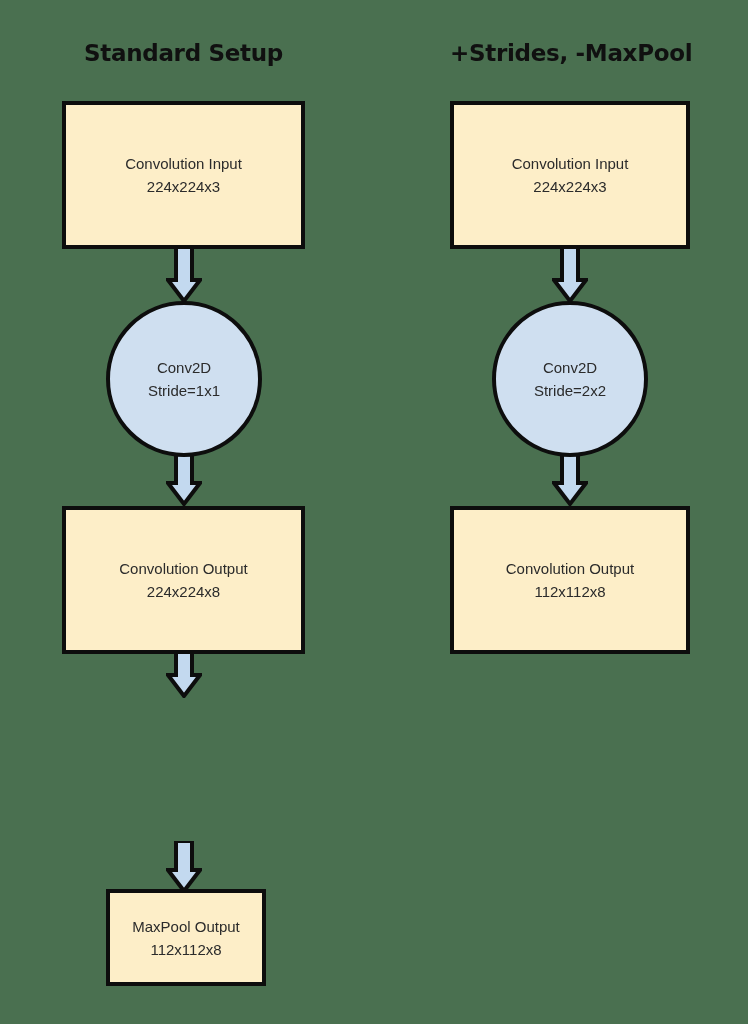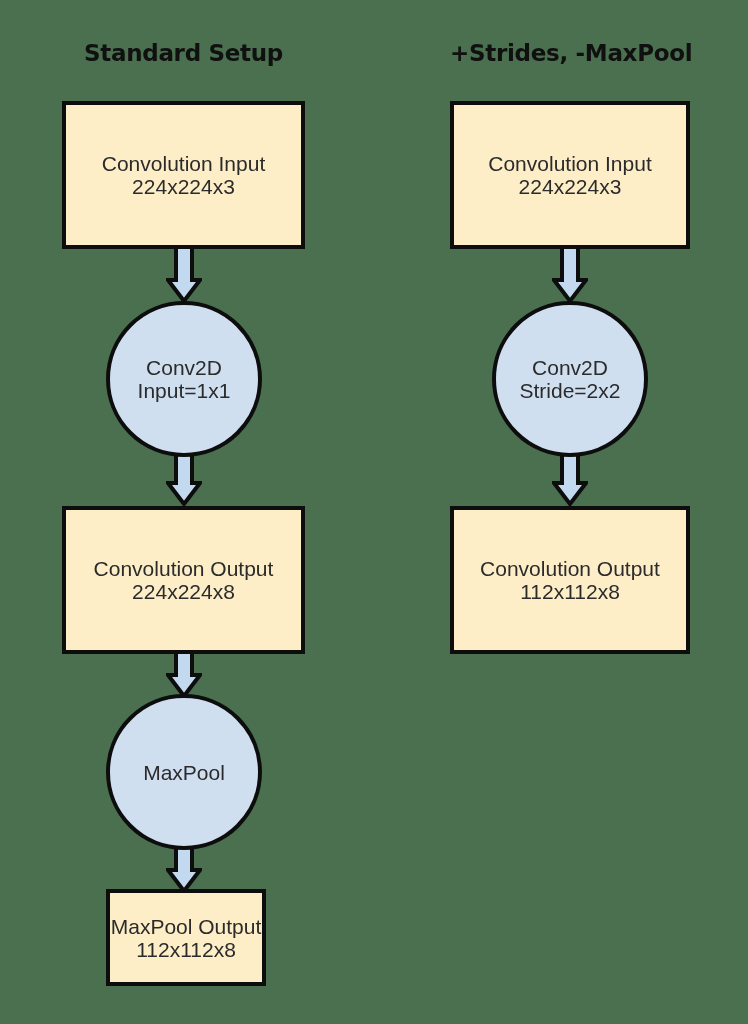--- a/index.html
+++ b/index.html
@@ -53,21 +53,21 @@
     box-sizing: border-box;
     display: flex;
     flex-direction: column;
     align-items: center;
     justify-content: center;
     color: #2b2b2b;
     z-index: 3;
     text-align: right;
   }
   .node-line {
-    font-size: 21px;
+    font-size: 15px;
     line-height: 23px;
     white-space: nowrap;
     font-family: "Liberation Sans", sans-serif;
   }
 
   
   .arrow {
     position: absolute;
     z-index: 1;
   }
@@ -88,43 +88,40 @@
   </div>
 
   <div class="arrow" style="left:166px; top:247px;">
     <svg width="36" height="56" viewBox="0 0 36 56">
       <path d="M10 0 L26 0 L26 33 L34 33 L18 54 L2 33 L10 33 Z" fill="#c3d9ef" stroke="#0d0d0d" stroke-width="4" stroke-linejoin="miter"></path>
     </svg>
   </div>
 
   <div class="node-circle" style="left:106px; top:301px; width:156px; height:156px;">
     <span class="node-line">Conv2D</span>
-    <span class="node-line">Input=1x1</span>
+    <span class="node-line">Stride=1x1</span>
   </div>
 
   <div class="arrow" style="left:166px; top:448px;">
     <svg width="36" height="58" viewBox="0 0 36 58">
       <path d="M10 0 L26 0 L26 35 L34 35 L18 56 L2 35 L10 35 Z" fill="#c3d9ef" stroke="#0d0d0d" stroke-width="4" stroke-linejoin="miter"></path>
     </svg>
   </div>
 
   <div class="node-box" style="left:62px; top:506px; width:243px; height:148px;">
     <span class="node-line">Convolution Output</span>
     <span class="node-line">224x224x8</span>
   </div>
 
   <div class="arrow" style="left:166px; top:652px;">
     <svg width="36" height="46" viewBox="0 0 36 46">
       <path d="M10 0 L26 0 L26 23 L34 23 L18 44 L2 23 L10 23 Z" fill="#c3d9ef" stroke="#0d0d0d" stroke-width="4" stroke-linejoin="miter"></path>
     </svg>
   </div>
 
-  <div class="node-circle" style="left:106px; top:694px; width:156px; height:156px;">
-    <span class="node-line">MaxPool</span>
-  </div>
 
   <div class="arrow" style="left:166px; top:841px;">
     <svg width="36" height="52" viewBox="0 0 36 52">
       <path d="M10 0 L26 0 L26 29 L34 29 L18 50 L2 29 L10 29 Z" fill="#c3d9ef" stroke="#0d0d0d" stroke-width="4" stroke-linejoin="miter"></path>
     </svg>
   </div>
 
   <div class="node-box" style="left:106px; top:889px; width:160px; height:97px;">
     <span class="node-line">MaxPool Output</span>
     <span class="node-line">112x112x8</span>

